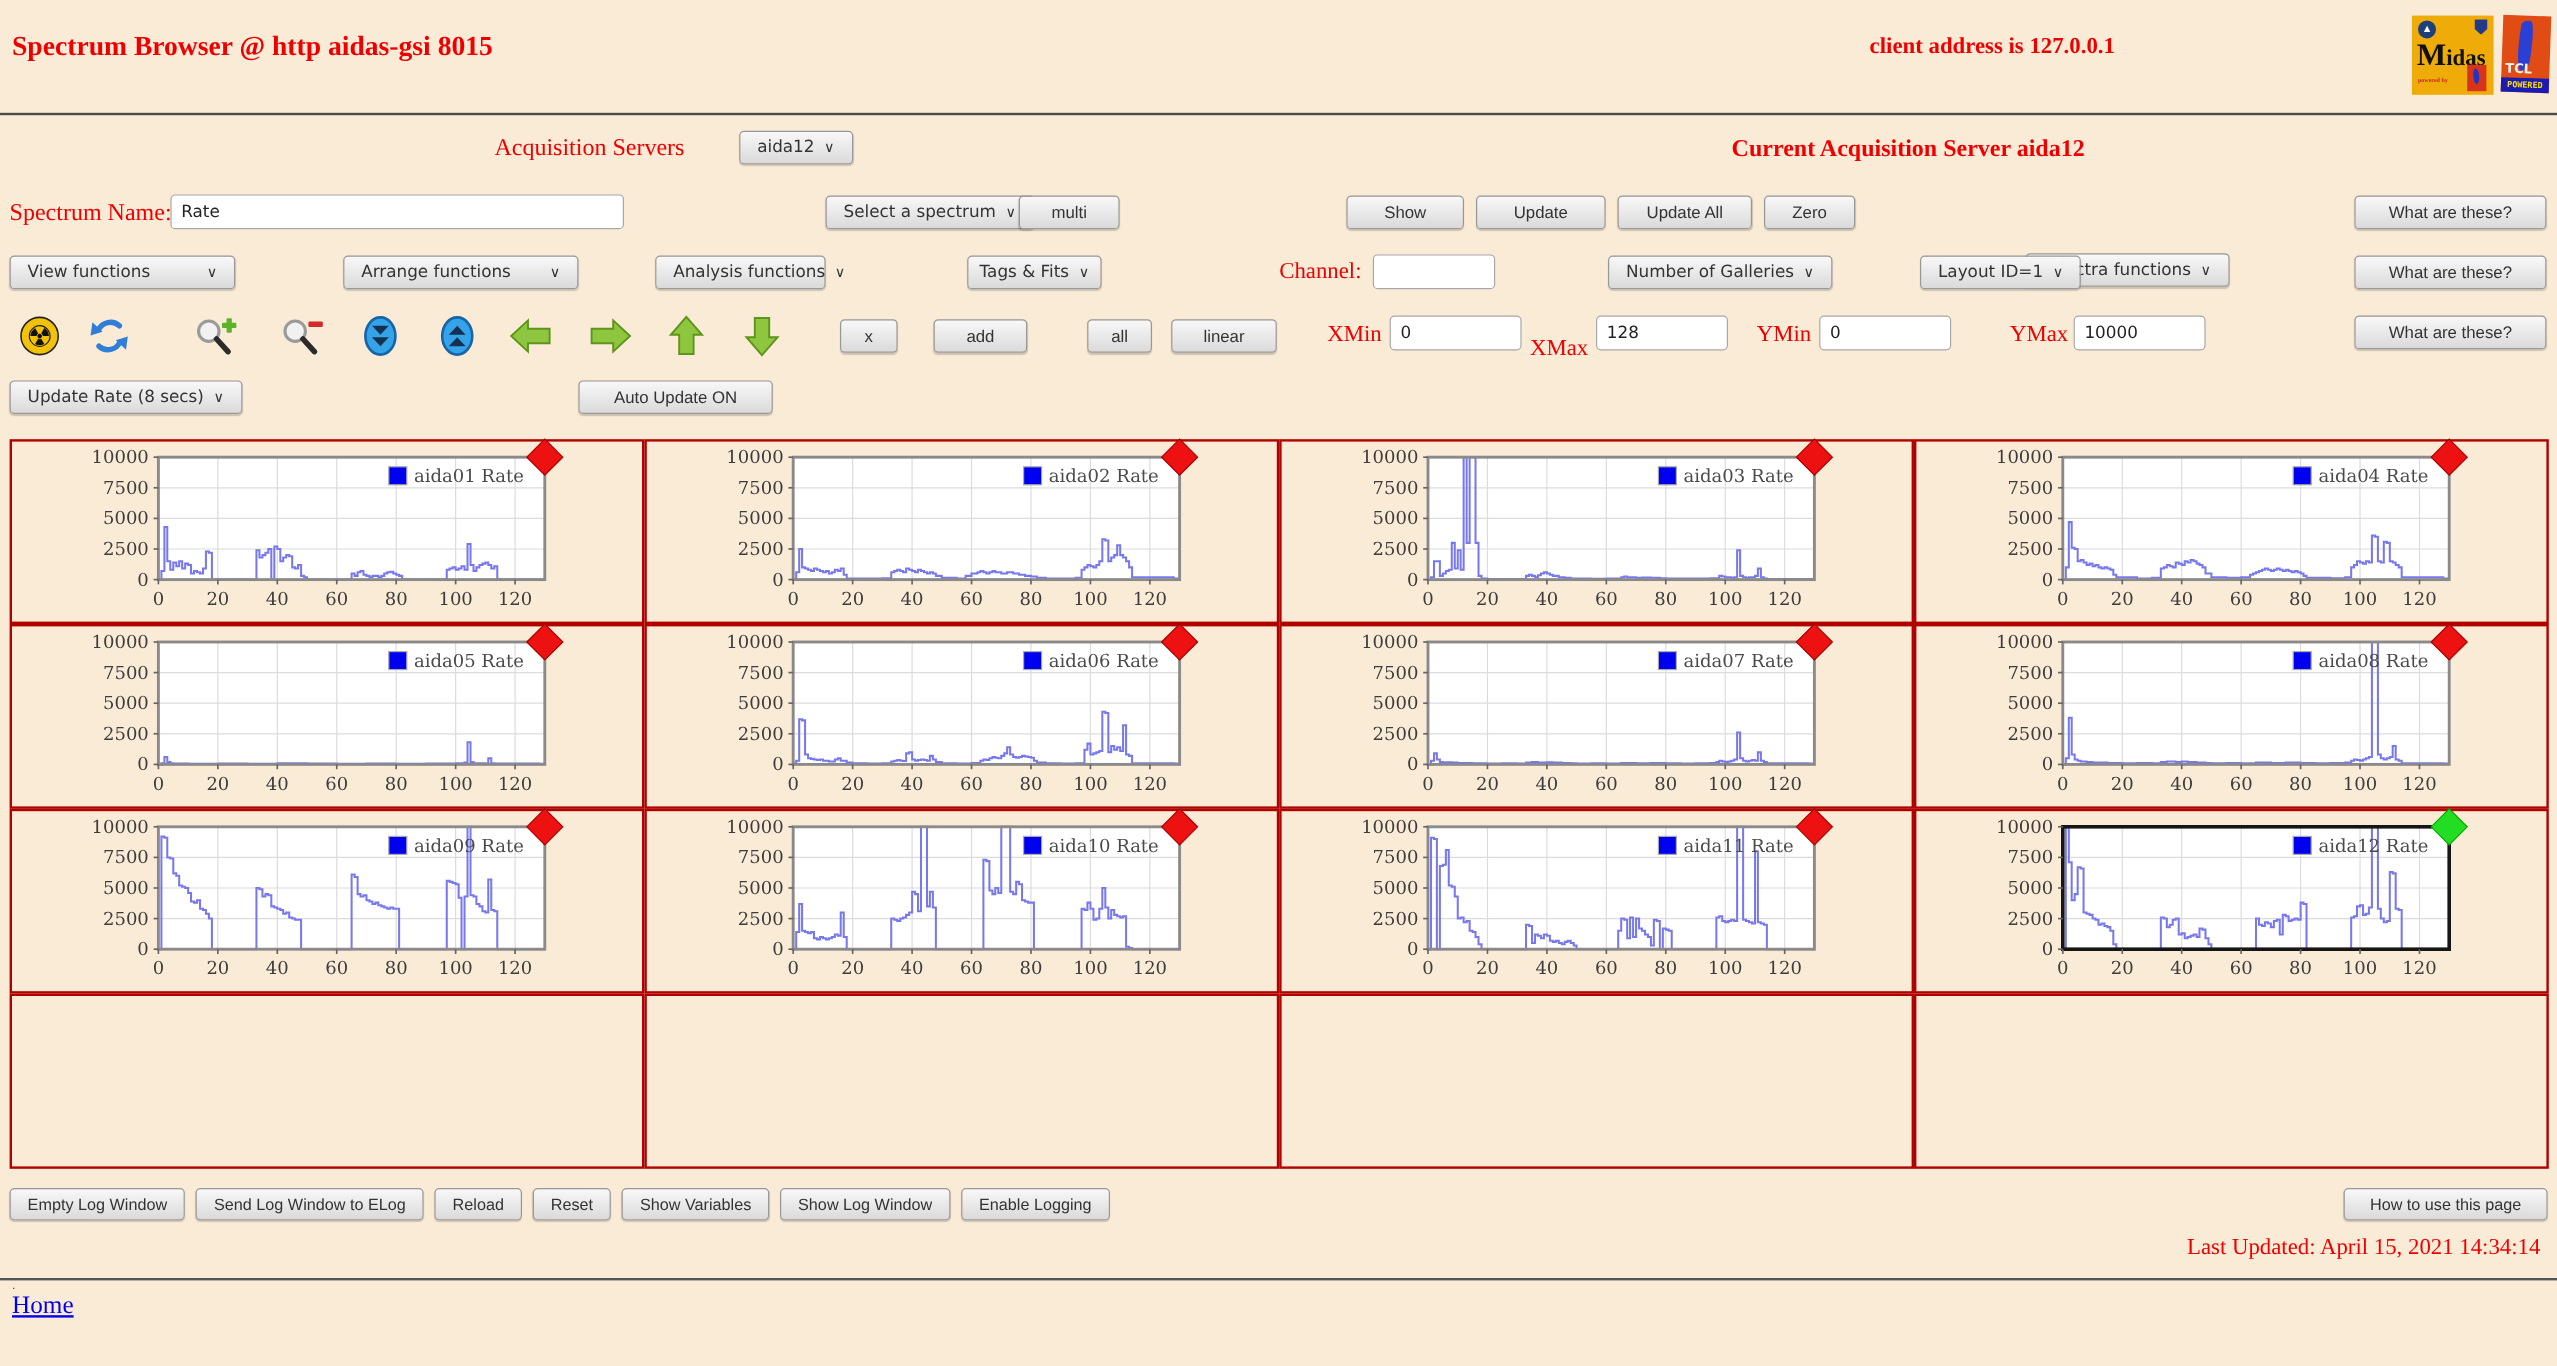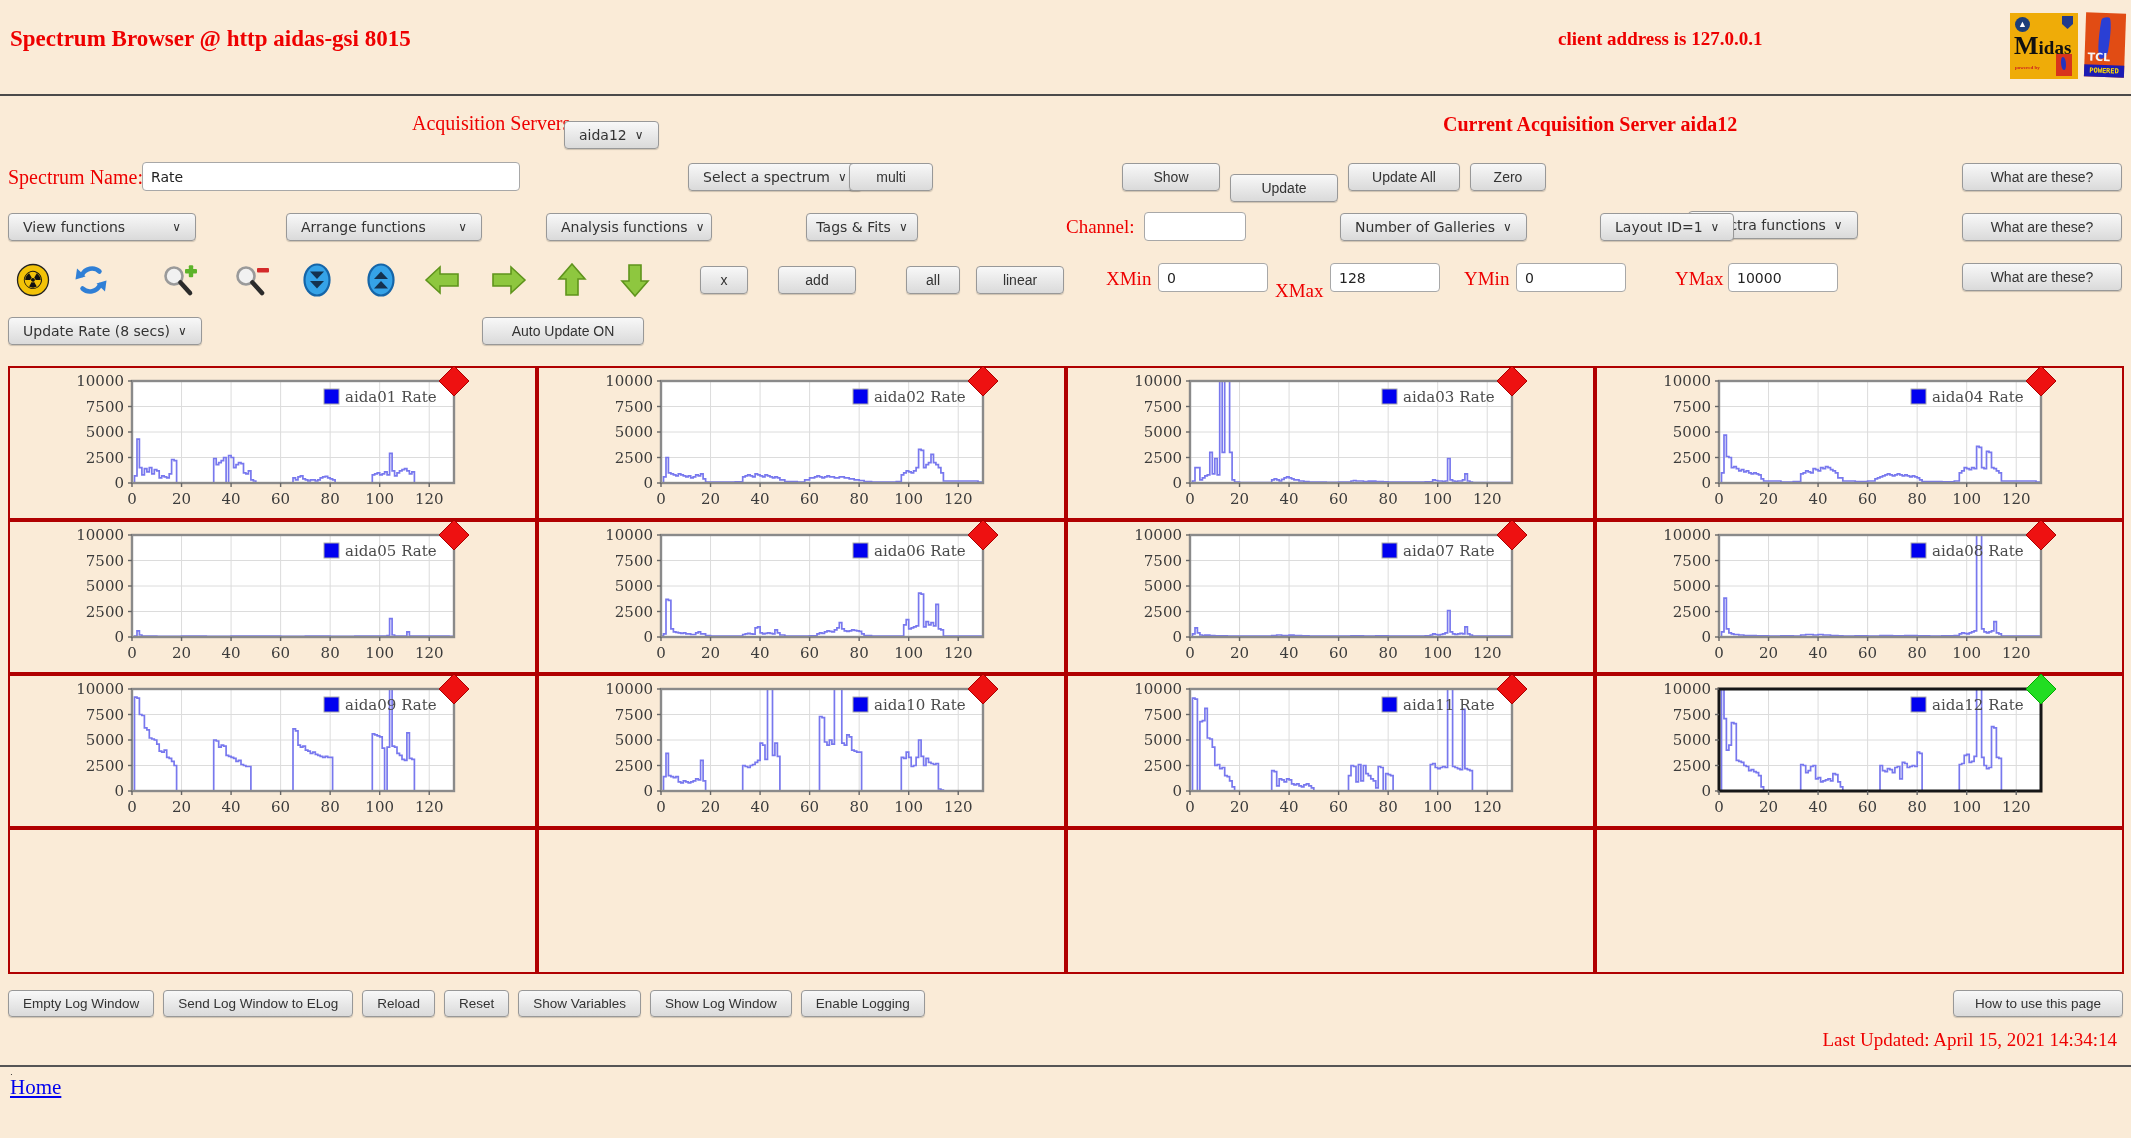--- a/index.html
+++ b/index.html
@@ -46,37 +46,37 @@
     background:#2433c0; border-radius:40% 60% 40% 60%; }
   .tcl-logo { width:40px; height:64px; background:#e14c14; position:relative; transform:rotate(2deg); }
   .tcl-feather { position:absolute; left:13px; top:4px; width:12px; height:42px;
     background:#2a3fd4; border-radius:60% 40% 50% 50%/10% 80% 20% 90%; transform:rotate(8deg); }
   .tcl-text { position:absolute; left:3px; bottom:13px; color:#f4f4f4; font-size:11px; font-weight:bold; }
   .tcl-bar { position:absolute; left:0; bottom:0; width:100%; height:12px; background:#1b1bb4;
     color:#ffe000; font-size:7px; font-weight:bold; text-align:center; line-height:12px;
     font-family:"DejaVu Sans Mono", monospace; }
   .acq-row { height:58px; }
   .acq-label { left:412px; top:16px; font-size:20px; }
-  .acq-select { left:564px; top:13px;margin-top:12px; }
+  .acq-select { left:616px; top:13px; }
   .acq-current { left:1443px; top:17px; font-size:20px; font-weight:bold; }
   .spectrum-row { height:50px; }
   .spec-label { left:8px; top:12px; font-size:20px; }
   .spec-input { left:142px; top:8px; width:378px; }
   .spec-select { left:688px; top:9px; }
   .spec-multi { left:849px; top:9px; width:84px; }
   .b-show { left:1122px; top:9px; width:98px; }
-  .b-update { left:1230px; top:20px; width:108px; }
+  .b-update { left:1230px; top:9px; width:108px; }
   .b-updateall { left:1348px; top:9px; width:112px; }
   .b-zero { left:1470px; top:9px; width:76px; }
   .spec-funcs { left:1688px; top:9px;margin-top:48px; }
   .help-btn { left:1962px; top:9px; width:160px; }
   .functions-row { height:50px; }
   .sel-view { left:8px; top:9px; width:188px; justify-content:space-between; }
   .sel-arrange { left:286px; top:9px; width:196px; justify-content:space-between; }
-  .sel-analysis { left:546px; top:9px; width:166px; justify-content:space-between; }
+  .sel-analysis { left:546px; top:9px; width:142px; justify-content:space-between; }
   .sel-tags { left:806px; top:9px; width:112px; justify-content:center; }
   .channel-label { left:1066px; top:12px; font-size:19px; }
   .channel-input { left:1144px; top:8px; width:102px; }
   .sel-galleries { left:1340px; top:9px;justify-content:flex-end; }
   .sel-layout { left:1600px; top:9px; }
   .icons-row { height:54px; }
   .icon { position:absolute; top:8px; width:38px; height:36px; display:flex;
     align-items:center; justify-content:center; }
   .b-x { left:700px; top:12px; width:48px; }
   .b-add { left:778px; top:12px; width:78px; }

